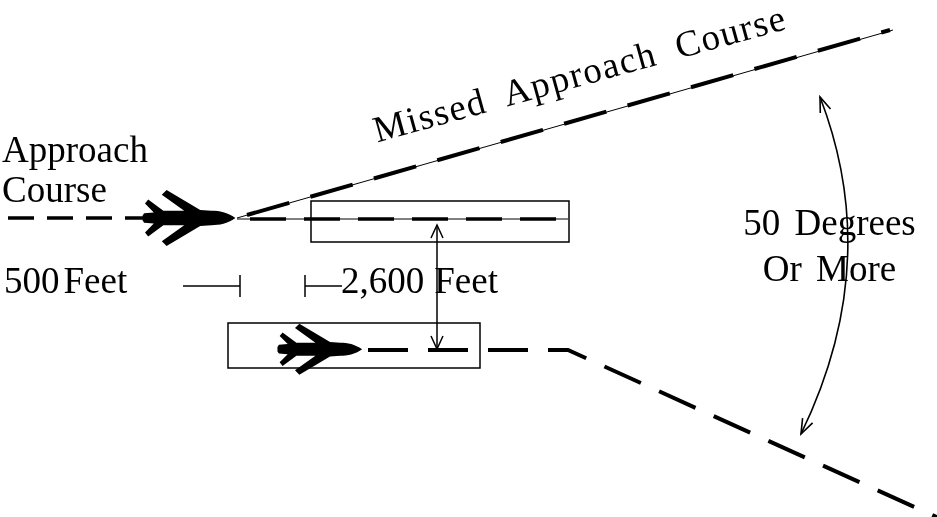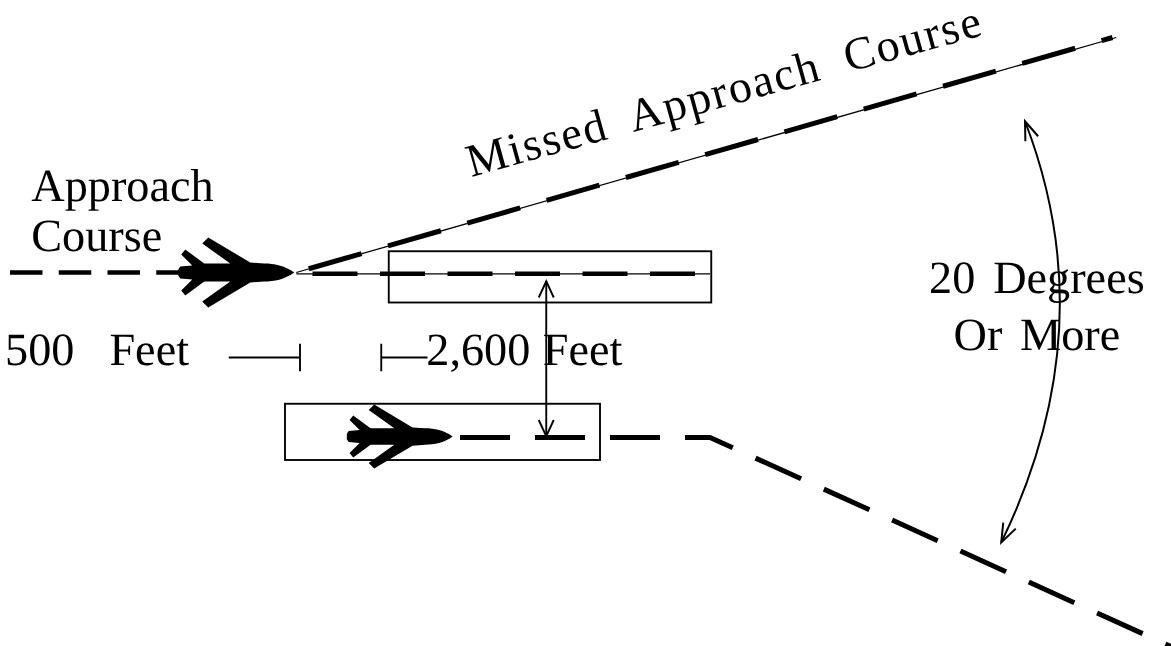--- a/index.html
+++ b/index.html
@@ -14,30 +14,30 @@
     font-family: "Liberation Serif", serif;
   }
   .canvas svg { position: absolute; left: 0; top: 0; }
   .label {
     position: absolute;
     font-size: 37px;
     line-height: 1.08;
     white-space: nowrap;
     color: #000;
   }
-  .approach-label { left: 2px; top: 130px; margin-left: 23px; }
+  .approach-label { left: 2px; top: 130px; }
   .missed-label {
     left: 374px; top: 111px;
     transform: rotate(-15.5deg);
     transform-origin: 0 50%;
     word-spacing: 10px;
     letter-spacing: 1.5px;
   }
   .dim500-label { left: 4px; top: 261px; }
-  .dim500-label .dim-value { margin-right: 28px; }
+  .dim500-label .dim-value { margin-right: 4px; }
   .dim2600-label { left: 341px; top: 261px; }
   .dim2600-label .dim-value { margin-right: 10px; }
   .angle-label {
     left: 722px; top: 200px; width: 215px;
     text-align: center;
     line-height: 1.25;
     word-spacing: 5px;
   }
   .staggered-label { left: 220px; top: 417px; word-spacing: 8px; }
 </style>
@@ -102,18 +102,18 @@
 
   <div class="label dim500-label">
     <span class="dim-value">500</span><span>Feet</span>
   </div>
 
   <div class="label dim2600-label">
     <span class="dim-value">2,600</span><span>Feet</span>
   </div>
 
   <div class="label angle-label">
-    <div>20 Degrees</div>
+    <div>50 Degrees</div>
     <div>Or More</div>
   </div>
 
 
 </div>
 
 </body></html>

